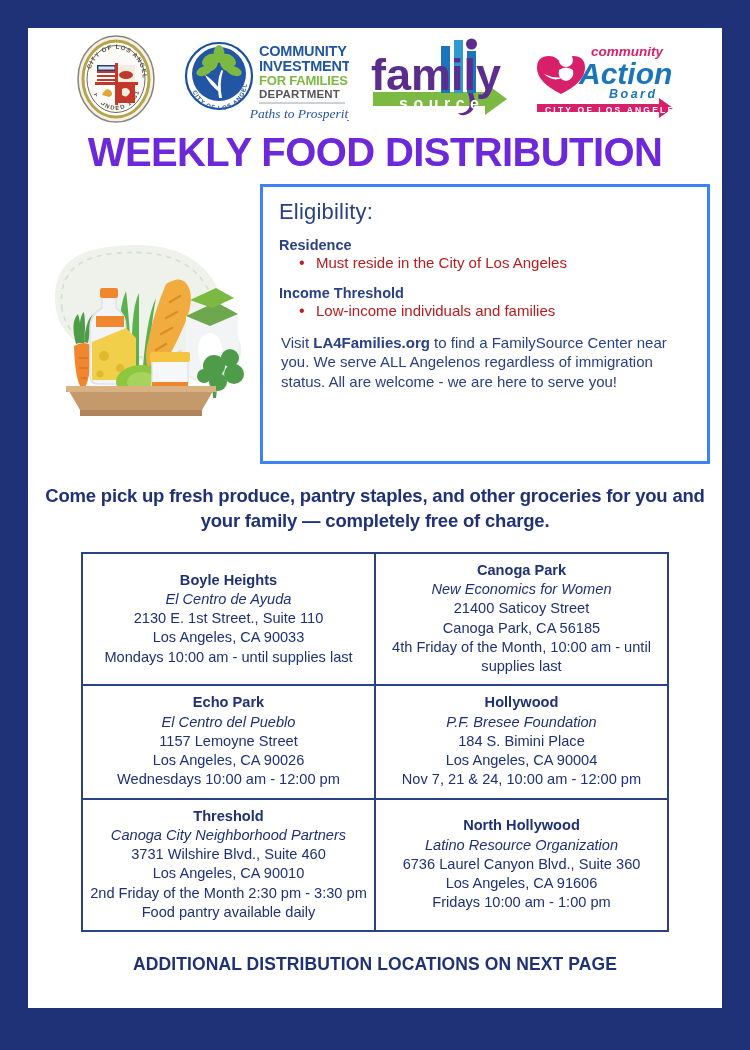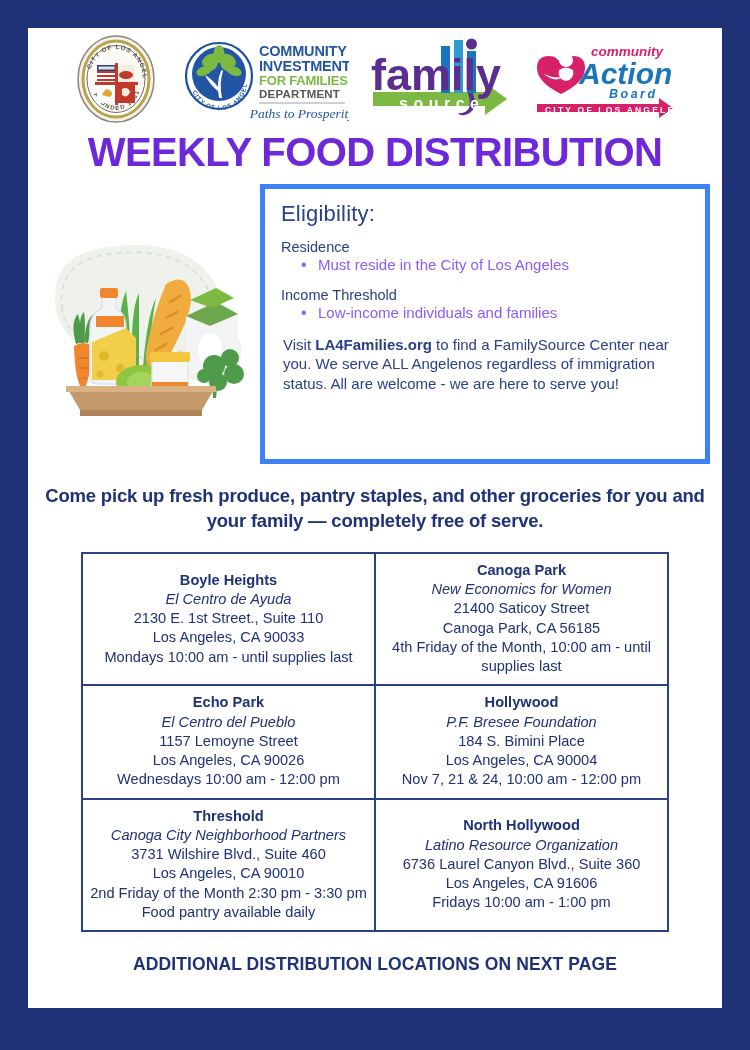--- a/index.html
+++ b/index.html
@@ -69,40 +69,40 @@
     flex: none;
     display: flex;
     align-items: center;
     justify-content: center;
     padding-top: 50px;
   }
 
   .elig-box {
     flex: 1;
     margin-right: 12px;
-    border: 5px solid #3b82f6;
+    border: 3px solid #3b82f6;
     height: 280px;
     padding: 12px 16px 8px 16px;
     color: #2a4186;
   }
   .elig-title {
     font-size: 22px;
     color: #2a4186;
     margin-bottom: 12px;
     letter-spacing: .2px;
   }
   .elig-head {
     font-size: 14.5px;
-    font-weight: normal;
+    font-weight: bold;
     color: #2a4186;
     margin-bottom: 1px;
   }
   .elig-li {
     font-size: 15px;
-    color: #8b5cf6;
+    color: #b91c1c;
     margin: 0 0 12px 20px;
     position: relative;
     padding-left: 17px;
     line-height: 1.25;
   }
   .elig-li::before {
     content: "\2022";
     position: absolute;
     left: 0;
     top: -1px;
@@ -343,21 +343,21 @@
         <div class="elig-head">Residence</div>
         <div class="elig-li">Must reside in the City of Los Angeles</div>
 
         <div class="elig-head">Income Threshold</div>
         <div class="elig-li">Low-income individuals and families</div>
 
         <div class="elig-note"><span>Visit </span><b>LA4Families.org</b><span> to find a FamilySource Center near you. We serve ALL Angelenos regardless of immigration status. All are welcome - we are here to serve you!</span></div>
       </div>
     </div>
 
-    <div class="tagline">Come pick up fresh produce, pantry staples, and other groceries for you and your family — completely free of serve.</div>
+    <div class="tagline">Come pick up fresh produce, pantry staples, and other groceries for you and your family — completely free of charge.</div>
 
     <table class="loc-table">
       <tbody>
         <tr>
           <td>
             <span class="cell-name">Boyle Heights</span>
             <span class="cell-org">El Centro de Ayuda</span>
             <span class="cell-line">2130 E. 1st Street., Suite 110</span>
             <span class="cell-line">Los Angeles, CA 90033</span>
             <span class="cell-line">Mondays 10:00 am - until supplies last</span>

